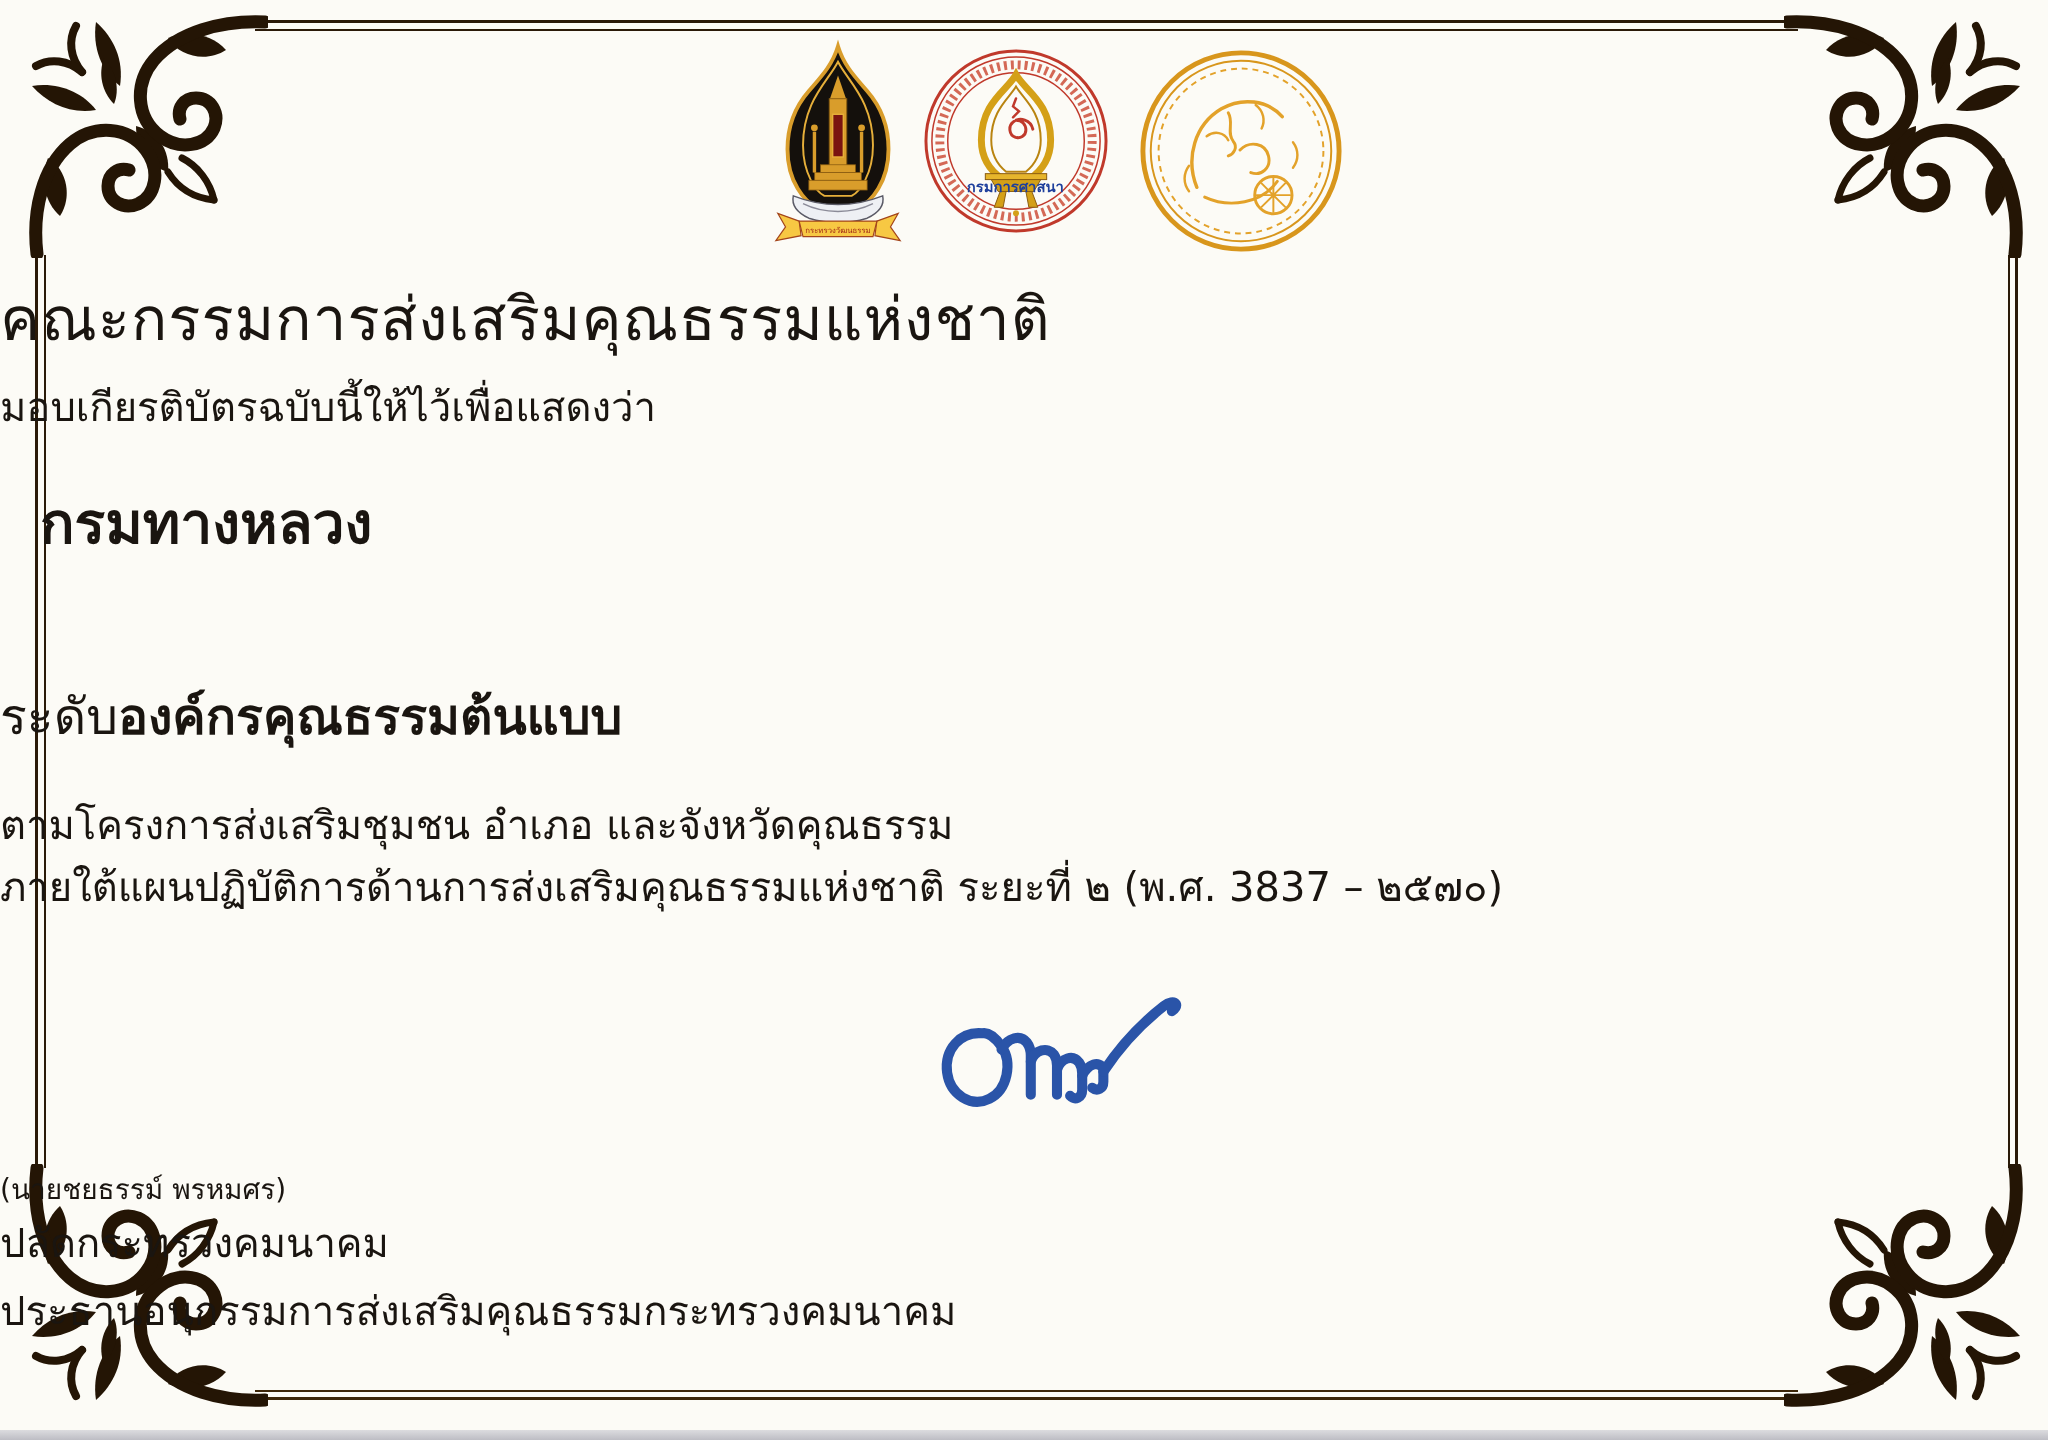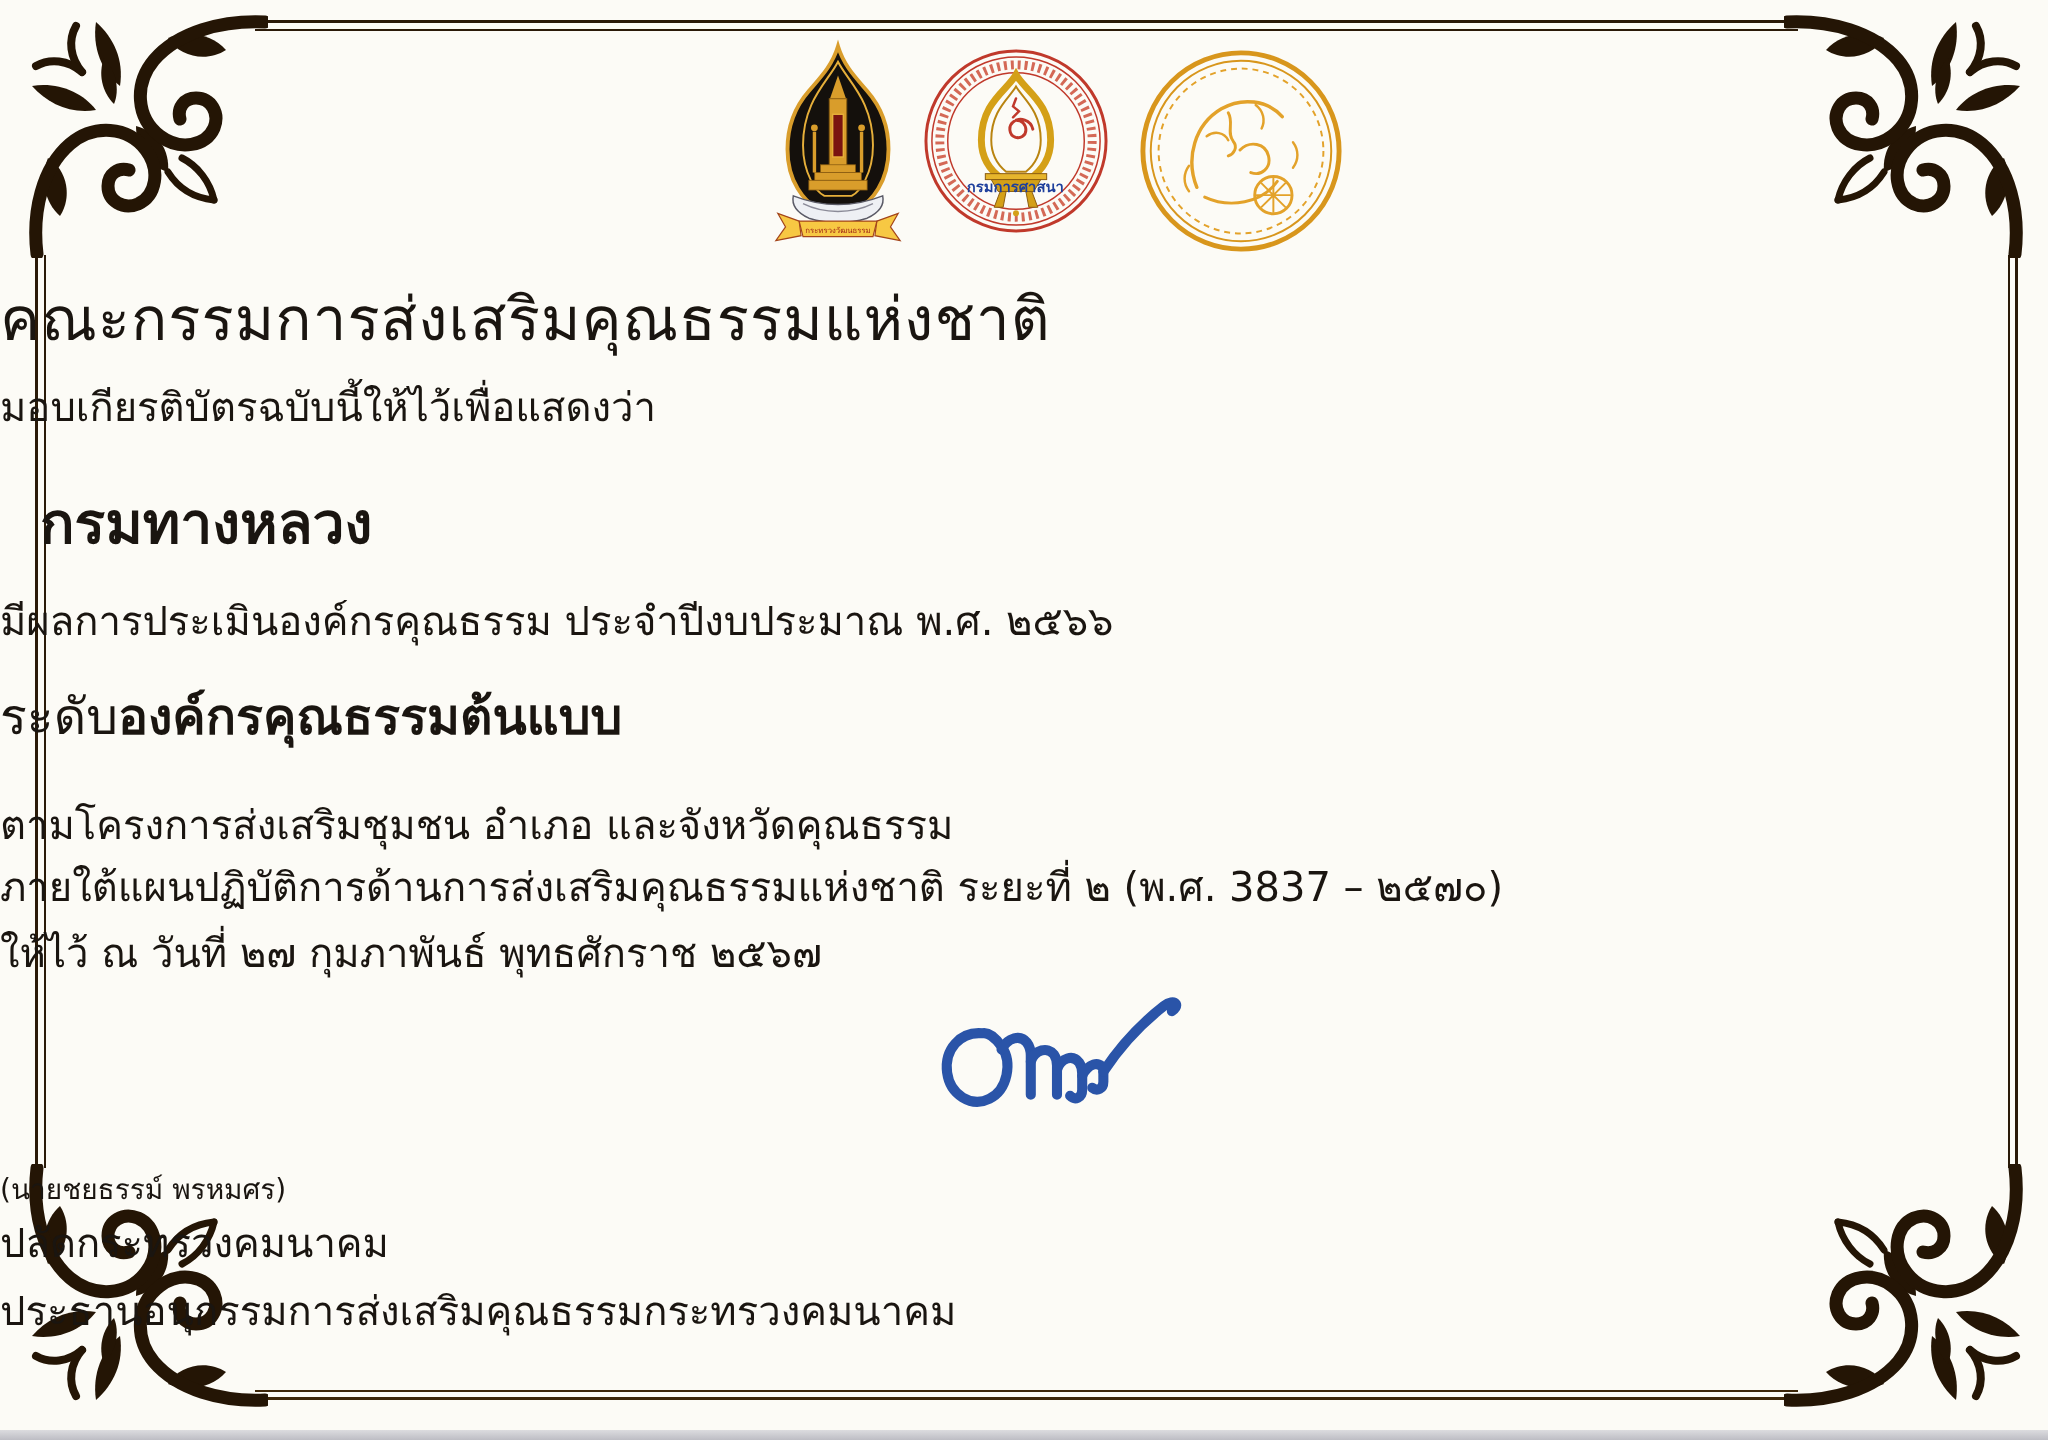--- a/index.html
+++ b/index.html
@@ -197,27 +197,25 @@
       <circle cx="138" cy="150" r="19" stroke-width="3"></circle>
       <path stroke-width="2" d="M138,133 L138,167 M121,150 L155,150 M126,138 L150,162 M150,138 L126,162"></path>
       <path stroke-width="2.5" d="M52,120 C46,128 46,138 52,146"></path>
       <path stroke-width="2.5" d="M158,96 C164,104 164,114 158,122"></path>
     </g>
   </svg>
 
   <div class="tline t-issuer">คณะกรรมการส่งเสริมคุณธรรมแห่งชาติ</div>
   <div class="tline t-present">มอบเกียรติบัตรฉบับนี้ให้ไว้เพื่อแสดงว่า</div>
   <div class="tline t-recipient">กรมทางหลวง</div>
-  <div class="tline t-achieve">มีผลการประเมินองค์กรคุณธรรม ประจำปีงบประมาณ พ.ศ. ๒๕๖๖</div>
   <div class="tline t-level">
     <span class="lv-label">ระดับ</span><span class="lv-value">องค์กรคุณธรรมต้นแบบ</span>
   </div>
   <div class="tline t-prog1">ตามโครงการส่งเสริมชุมชน อำเภอ และจังหวัดคุณธรรม</div>
   <div class="tline t-prog2">ภายใต้แผนปฏิบัติการด้านการส่งเสริมคุณธรรมแห่งชาติ ระยะที่ ๒ (พ.ศ. 3837 – ๒๕๗๐)</div>
-  <div class="tline t-date">ให้ไว้ ณ วันที่ ๒๗ กุมภาพันธ์ พุทธศักราช ๒๕๖๗</div>
 
   <svg id="signature" viewBox="0 0 250 135">
     <g fill="none" stroke="#2a54a8" stroke-width="10" stroke-linecap="round" stroke-linejoin="round">
       <path d="M50,42 C28,40 12,58 15,81 C18,103 39,116 57,107 C75,98 80,71 69,55 C62,45 55,41 50,42 Z"></path>
       <path d="M69,58 C75,46 88,43 94,51 C97,55 98,60 98,64 L98,103"></path>
       <path d="M98,70 C102,58 115,55 121,63 C123,66 124,70 124,74 L124,103"></path>
       <path d="M124,78 C128,66 140,63 146,71 C148,74 149,78 149,82 L149,98 C149,106 142,109 137,104"></path>
       <path d="M149,84 C155,72 166,69 170,77 L170,90 C170,97 164,100 159,96"></path>
       <path d="M170,80 C186,56 208,32 230,15 C235,11 240,10 242,13 C243,15 241,18 238,20"></path>
     </g>

